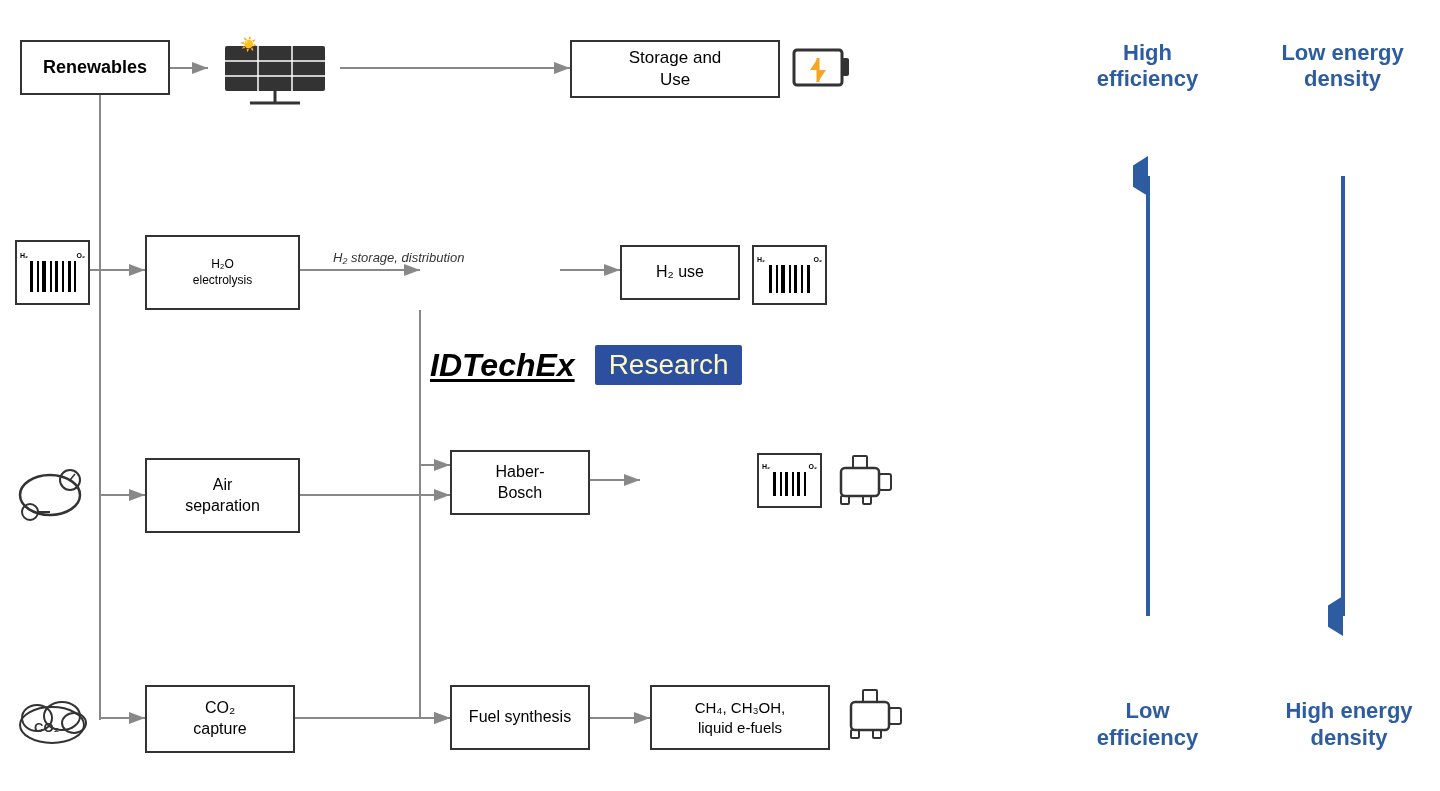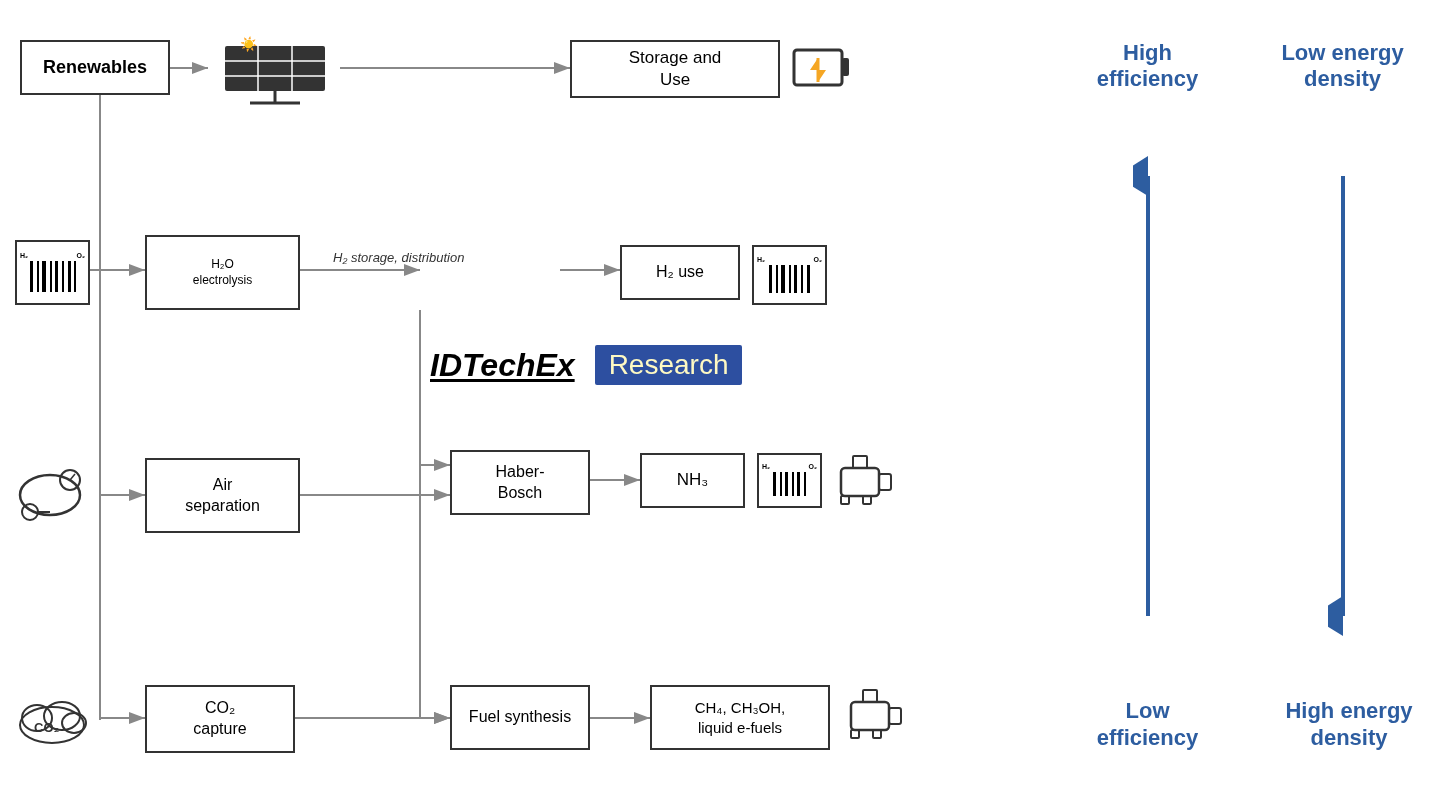--- a/index.html
+++ b/index.html
@@ -270,23 +270,20 @@
   <div class="box" style="left:145px; top:458px; width:155px; height:75px; font-size:16px;">
     <span style="white-space:pre-line;">Air
 separation</span>
   </div>
 
   <div class="box" style="left:450px; top:450px; width:140px; height:65px; font-size:16px;">
     <span style="white-space:pre-line;">Haber-
 Bosch</span>
   </div>
 
-  <div class="box" style="left:640px; top:453px; width:105px; height:55px; font-size:17px;">
-    <span>NH₃</span>
-  </div>
 
   <div style="position:absolute; left:757px; top:453px; width:65px; height:55px; border:2px solid #333; background:#fff; display:flex; flex-direction:column; align-items:center; justify-content:center; font-size:7px;">
     <div style="display:flex; width:100%; justify-content:space-between; padding:0 3px; font-size:7px; font-weight:bold;">
       <span>H₂</span>
         <span>O₂</span>
     </div>
     <div style="display:flex; gap:1px; height:28px; align-items:stretch; padding:2px;">
       <div style="background:#000; width:3px;"></div>
       <div style="background:#fff; width:2px;"></div>
       <div style="background:#000; width:2px;"></div>

